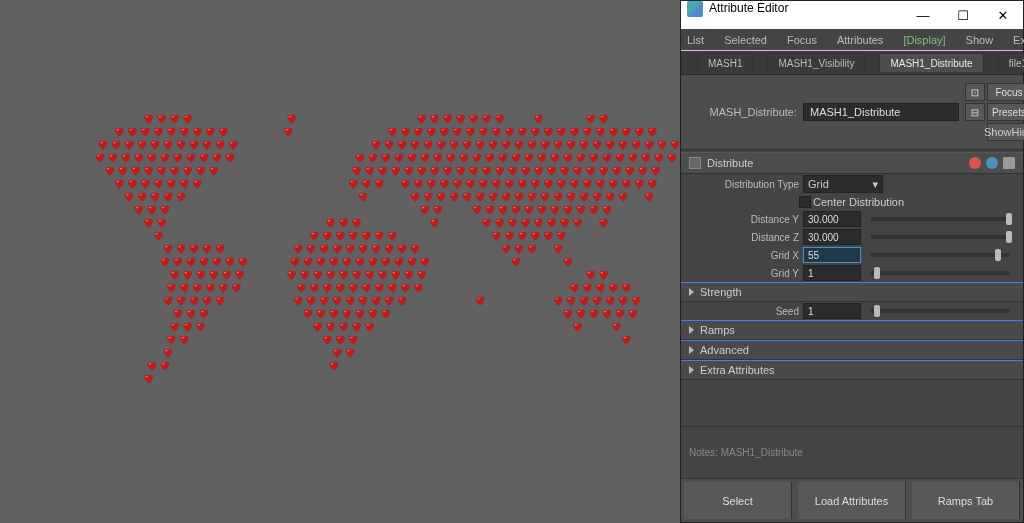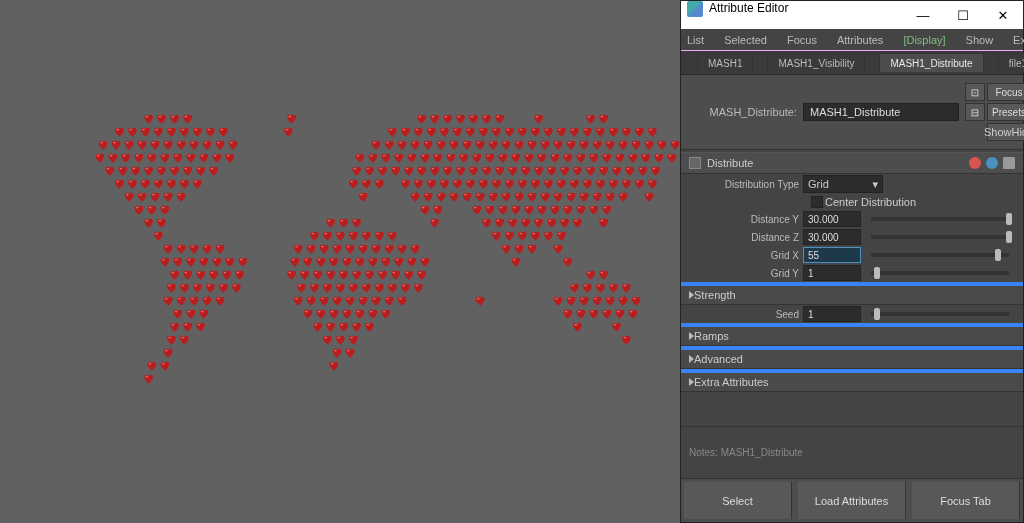--- a/index.html
+++ b/index.html
@@ -27,24 +27,24 @@
 .section-hdr .tools{margin-left:auto;display:flex;gap:5px}
 .section-hdr .tools span{width:12px;height:12px;border-radius:50%;display:inline-block}
 .row{display:grid;grid-template-columns:110px 58px 1fr;align-items:center;gap:4px;padding:1px 8px}
 .row .lbl{text-align:right;color:#bbb;font-size:10px}
 .row .lbl.dim{color:#777}
 .row .val{background:#2c2c2c;border:1px solid #222;color:#ddd;height:16px;padding:1px 4px;font-size:10px}
 .row .val.dim{color:#777;background:#3a3a3a}
 .row .val.hi{background:#1e3a4a;border:1px solid #4a90c0}
 .slider{height:4px;background:#333;position:relative;margin:0 6px}
 .slider .th{position:absolute;width:6px;height:12px;background:#bbb;top:-4px;border-radius:2px}
-.chk-row{display:grid;grid-template-columns:110px 14px 1fr;align-items:center;gap:0;padding:2px 20px}
+.chk-row{display:grid;grid-template-columns:110px 14px 1fr;align-items:center;gap:0;padding:2px 8px}
 .chk{width:12px;height:12px;background:#2c2c2c;border:1px solid #222}
 .dd{background:#2c2c2c;border:1px solid #222;color:#ddd;height:16px;padding:8px 4px;font-size:10px;display:flex;align-items:center;justify-content:space-between}
-.collap{display:flex;align-items:center;gap:0;padding:3px 8px;background:#4a4a4a;border-top:4px solid #3b82f6;border-bottom:1px solid #333;font-size:11px}
+.collap{display:flex;align-items:center;gap:6px;padding:3px 8px;background:#4a4a4a;border-top:1px solid #3b82f6;border-bottom:1px solid #333;font-size:11px}
 .collap .tri{width:0;height:0;border-top:4px solid transparent;border-bottom:4px solid transparent;border-left:5px solid #bbb}
 .footer{height:44px;background:#4d4d4d;display:flex;border-top:1px solid #333}
 .fbtn{flex:1;display:flex;align-items:center;justify-content:center;border-right:1px solid #333;color:#ddd;background:#585858;margin:3px;font-size:11px}
 .notes{font-size:10px;color:#888;padding:20px 8px;border-top:1px solid #333}
 </style>
 </head>
 <body>
 
 <div class="viewport">
   <svg id="hearts" width="680" height="523" style="position:absolute;left:0;top:0">
@@ -1718,15 +1718,15 @@
       </div>
     <div class="collap">
         <div class="tri"></div>
         <span>Extra Attributes</span>
       </div>
   </div>
   <div class="notes">Notes: MASH1_Distribute</div>
   <div class="footer">
     <div class="fbtn">Select</div>
     <div class="fbtn">Load Attributes</div>
-    <div class="fbtn">Focus Tab</div>
+    <div class="fbtn">Ramps Tab</div>
   </div>
 </div>
 
 </body></html>

